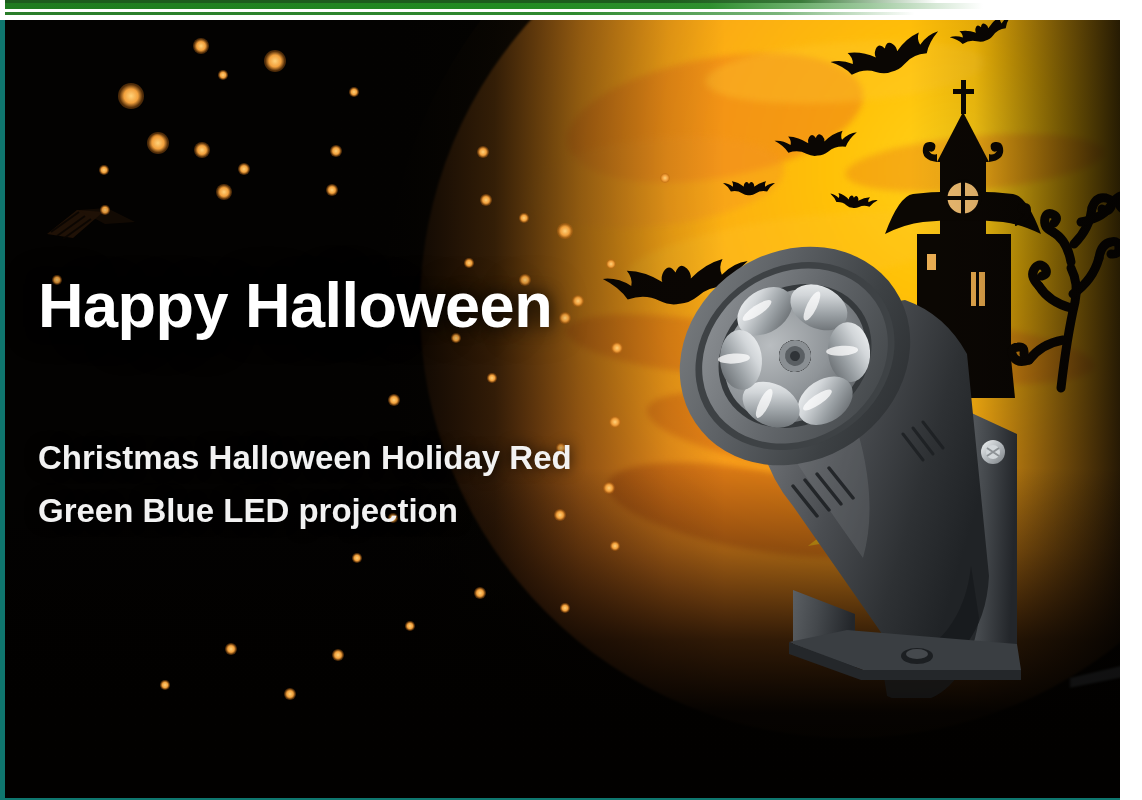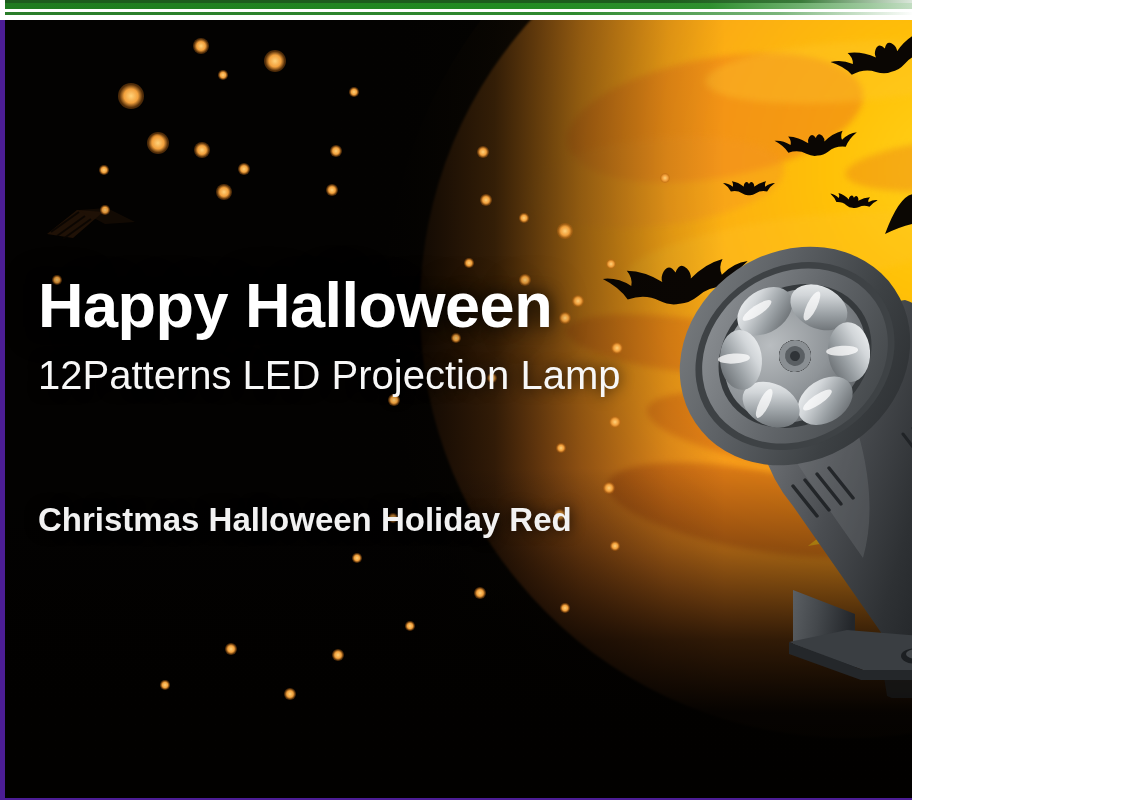--- a/index.html
+++ b/index.html
@@ -7,24 +7,25 @@
     margin: 0;
     padding: 0;
     background: #ffffff;
   }
   body {
     font-family: "Liberation Sans", sans-serif;
   }
 
   #banner {
     position: relative;
-    width: 912px;
+    width: 1092px;
     height: 800px;
     overflow: hidden;
-    background: #4c1d95;
+    background: #0f766e;
+    padding-left: 28px;
   }
 
   
   .topbar-wrap {
     position: absolute;
     left: 0; top: 0;
     width: 1142px;
     height: 20px;
     background: #ffffff;
     z-index: 40;
@@ -522,20 +523,20 @@
       </svg>
     </div>
 
     <svg class="reflection" viewBox="0 0 170 120" xmlns="http://www.w3.org/2000/svg">
       <path d="M10 4 L70 26 L160 26 L160 46 L66 46 L10 22 Z" fill="#2b2e31"></path>
       <ellipse cx="78" cy="20" rx="14" ry="6" fill="#3c4043"></ellipse>
     </svg>
 
     <div class="copy">
       <h1 class="headline">Happy Halloween</h1>
-      <p class="subhead">12Patterns LED Projection Lamp</p>
       <div class="body-copy">
         <span class="ln">Christmas Halloween Holiday Red</span>
+        <span class="ln">Green Blue LED projection</span>
       </div>
     </div>
 
   </div>
 </div>
 
 </body></html>

